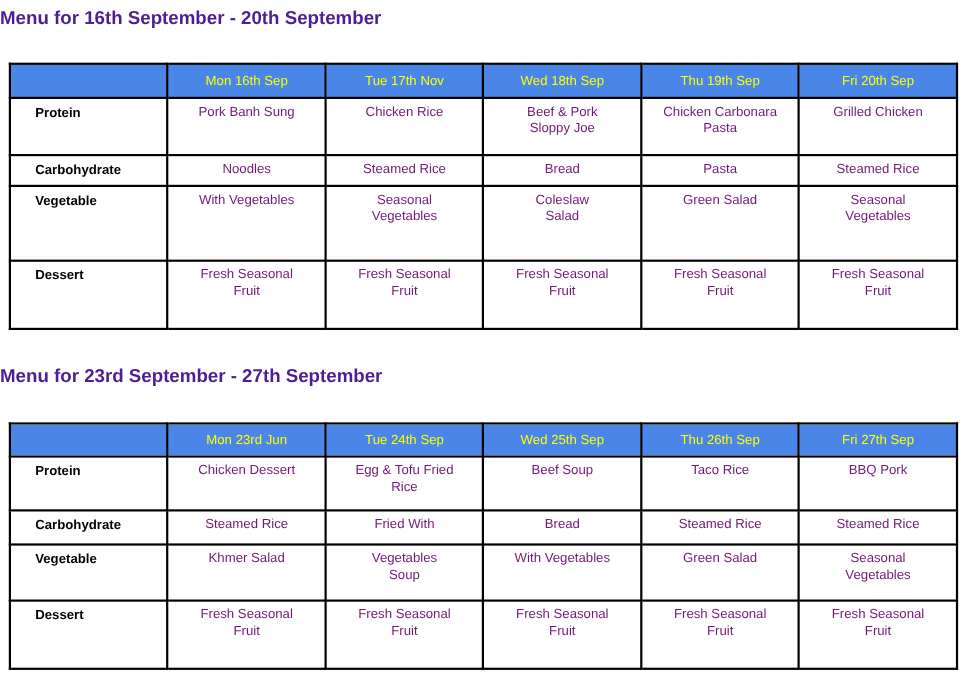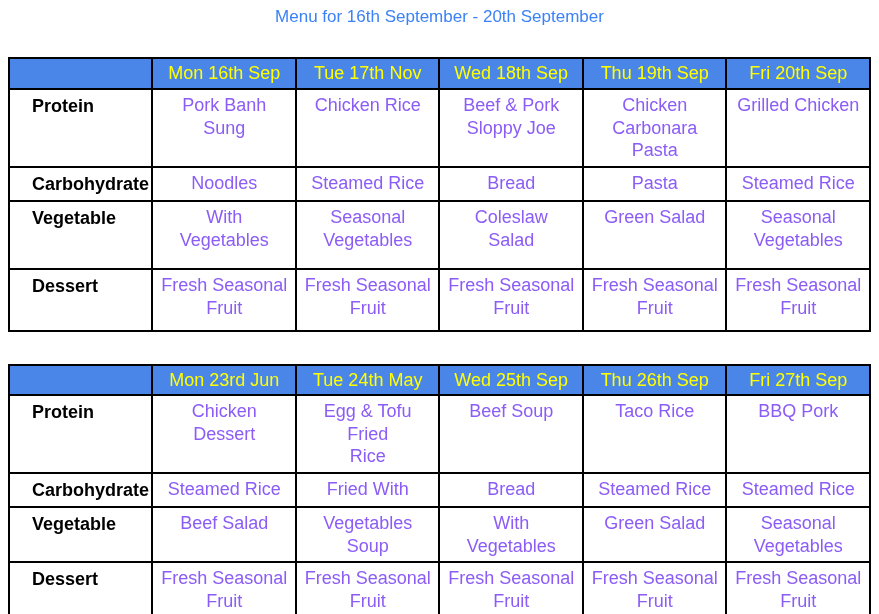--- a/index.html
+++ b/index.html
@@ -9,59 +9,58 @@
   }
   .page {
     position: relative;
     width: 879px;
     height: 614px;
     background: #ffffff;
     overflow: hidden;
   }
   .menu-title {
     margin: 0;
-    text-align: center;
     font-size: 17px;
-    font-weight: normal;
-    color: #3b82f6;
+    font-weight: bold;
+    color: #4c1d95;
     line-height: 21px;
   }
   .title-1 { padding-top: 6px; }
   .title-2 { margin-top: 31px; }
   table.menu-table {
     border-collapse: collapse;
     table-layout: fixed;
     width: 863px;
     margin: 0 8px;
   }
   table.t1 { margin-top: 30px; }
   table.t2 { margin-top: 32px; }
   col { width: 16.6667%; }
   td {
     border: 2px solid var(--border-color, #000000);
     vertical-align: top;
-    font-size: 18px;
+    font-size: 12px;
     line-height: 1.25;
     overflow: hidden;
   }
   td.day, td.corner {
     background: var(--header-bg, #4a86e8);
     color: var(--header-text, #ffff00);
     text-align: center;
     vertical-align: middle;
     padding: 2px 4px;
   }
   td.label {
     font-weight: bold;
     color: #000000;
     text-align: left;
     padding: 5px 22px;
   }
   td.cell {
-    color: #8b5cf6;
+    color: #701a75;
     text-align: center;
     padding: 4px 6px;
     white-space: pre-line;
   }
   
   .t1 tr.h  { height: 31px; }
   .t1 tr.r0 { height: 52px; }
   .t1 tr.r1 { height: 28px; }
   .t1 tr.r2 { height: 68px; }
   .t1 tr.r3 { height: 62px; }
@@ -135,35 +134,36 @@
       <td class="cell">Fresh Seasonal
 Fruit</td>
       <td class="cell">Fresh Seasonal
 Fruit</td>
       <td class="cell">Fresh Seasonal
 Fruit</td>
     </tr>
   </tbody>
     </table>
 
+  <h2 class="menu-title title-2">Menu for 23rd September - 27th September</h2>
 
   <table class="menu-table t2">
     <colgroup>
         <col>
         <col>
         <col>
         <col>
         <col>
         <col>
       </colgroup>
     <tbody>
         <tr class="h">
       <td class="corner"></td>
       <td class="day">Mon 23rd Jun</td>
-      <td class="day">Tue 24th May</td>
+      <td class="day">Tue 24th Sep</td>
       <td class="day">Wed 25th Sep</td>
       <td class="day">Thu 26th Sep</td>
       <td class="day">Fri 27th Sep</td>
     </tr>
     <tr class="r0">
       <td class="label">Protein</td>
       <td class="cell">Chicken Dessert</td>
       <td class="cell">Egg &amp; Tofu Fried
 Rice</td>
       <td class="cell">Beef Soup</td>
@@ -173,21 +173,21 @@
     <tr class="r1">
       <td class="label">Carbohydrate</td>
       <td class="cell">Steamed Rice</td>
       <td class="cell">Fried With</td>
       <td class="cell">Bread</td>
       <td class="cell">Steamed Rice</td>
       <td class="cell">Steamed Rice</td>
     </tr>
     <tr class="r2">
       <td class="label">Vegetable</td>
-      <td class="cell">Beef Salad</td>
+      <td class="cell">Khmer Salad</td>
       <td class="cell">Vegetables
 Soup</td>
       <td class="cell">With Vegetables</td>
       <td class="cell">Green Salad</td>
       <td class="cell">Seasonal
 Vegetables</td>
     </tr>
     <tr class="r3">
       <td class="label">Dessert</td>
       <td class="cell">Fresh Seasonal

